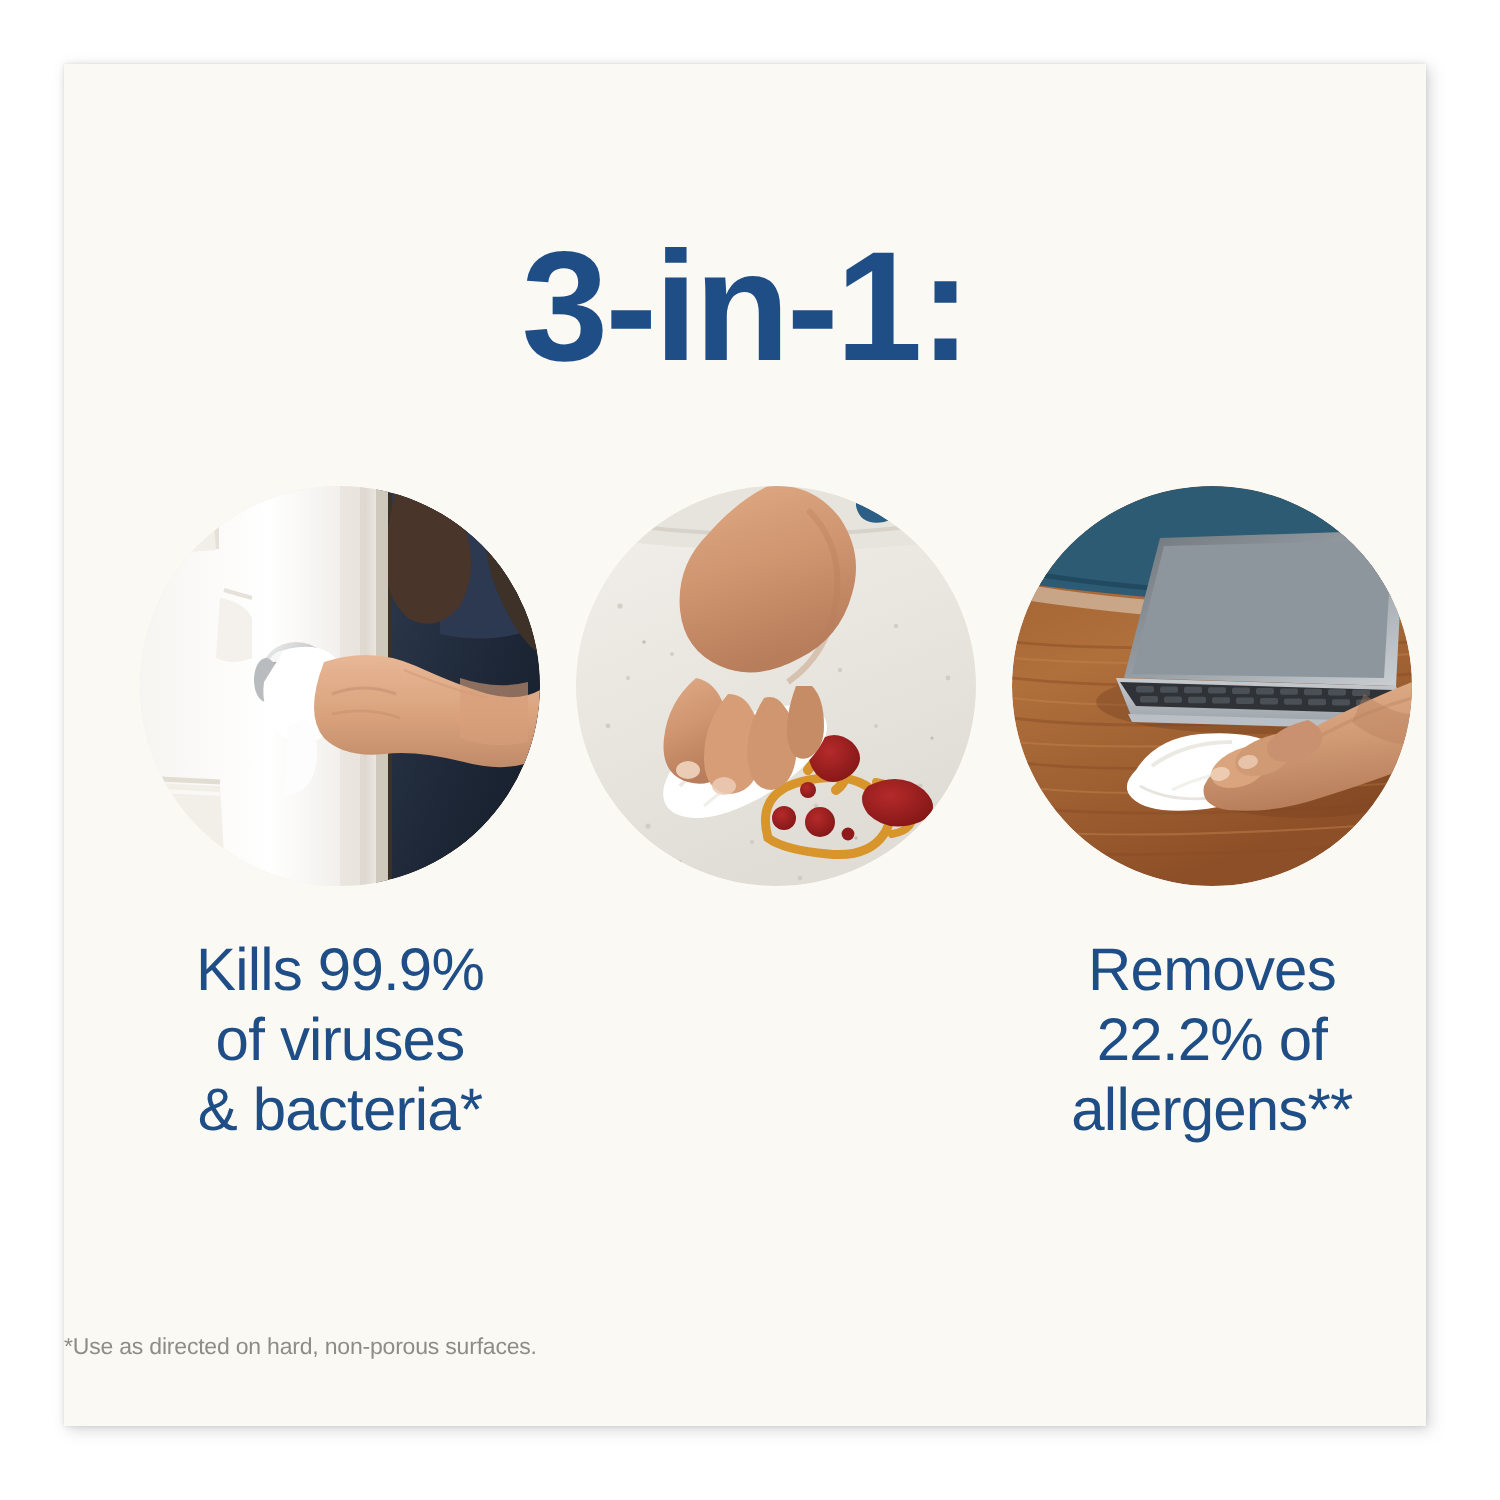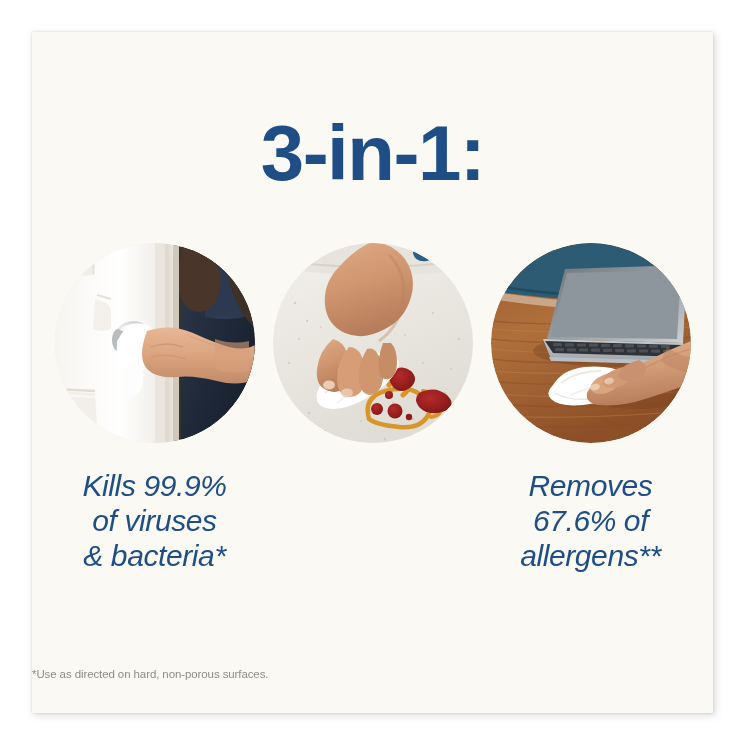--- a/index.html
+++ b/index.html
@@ -46,23 +46,22 @@
     font-family: "Liberation Sans", sans-serif;
   }
 
   
   .benefits-row {
     position: absolute;
     left: 0;
     top: 211px;
     width: 100%;
     display: flex;
-    justify-content: center;
+    justify-content: flex-end;
     gap: 4px;
-    font-style: italic;
   }
 
   .benefit-col {
     width: 214px;
     display: flex;
     flex-direction: column;
     align-items: center;
   }
 
   .benefit-photo {
@@ -384,21 +383,21 @@
               <path d="M148 117 q-16 4 -20 12 q-2 8 8 9 q12 0 18 -8 q4 -8 -6 -13 z" fill="#c99170"></path>
 
               <ellipse cx="104" cy="144" rx="5" ry="3.4" fill="#f0d2ba" opacity="0.85" transform="rotate(-12 104 144)"></ellipse>
               <ellipse cx="118" cy="138" rx="5" ry="3.4" fill="#eccdb6" opacity="0.8" transform="rotate(-12 118 138)"></ellipse>
 
               <path d="M176 104 q14 10 24 10 l0 16 q-18 -2 -30 -12 z" fill="#b87f5c" opacity="0.4"></path>
             </g>
           </svg>
         </div>
         <div class="benefit-caption">Removes
-67.6% of
+22.2% of
 allergens**</div>
       </div>
 
     </div>
 
     <div class="footnotes">
       <span class="footnote-item">*Use as directed on hard, non-porous surfaces.</span>
     </div>
 
   </div>

